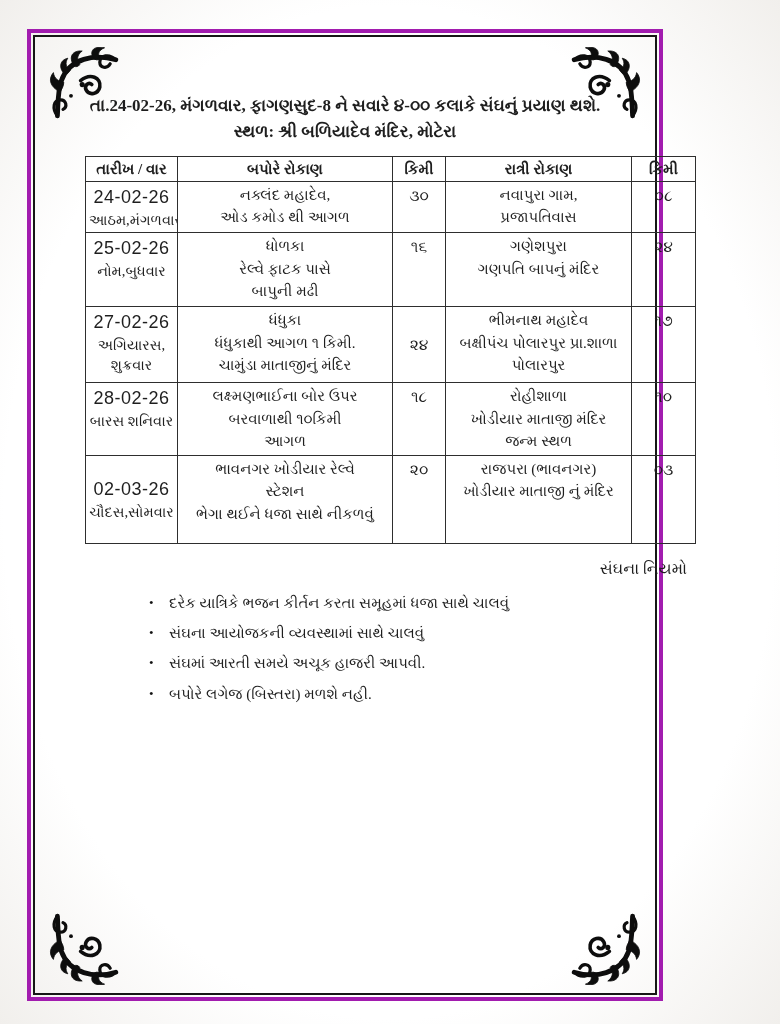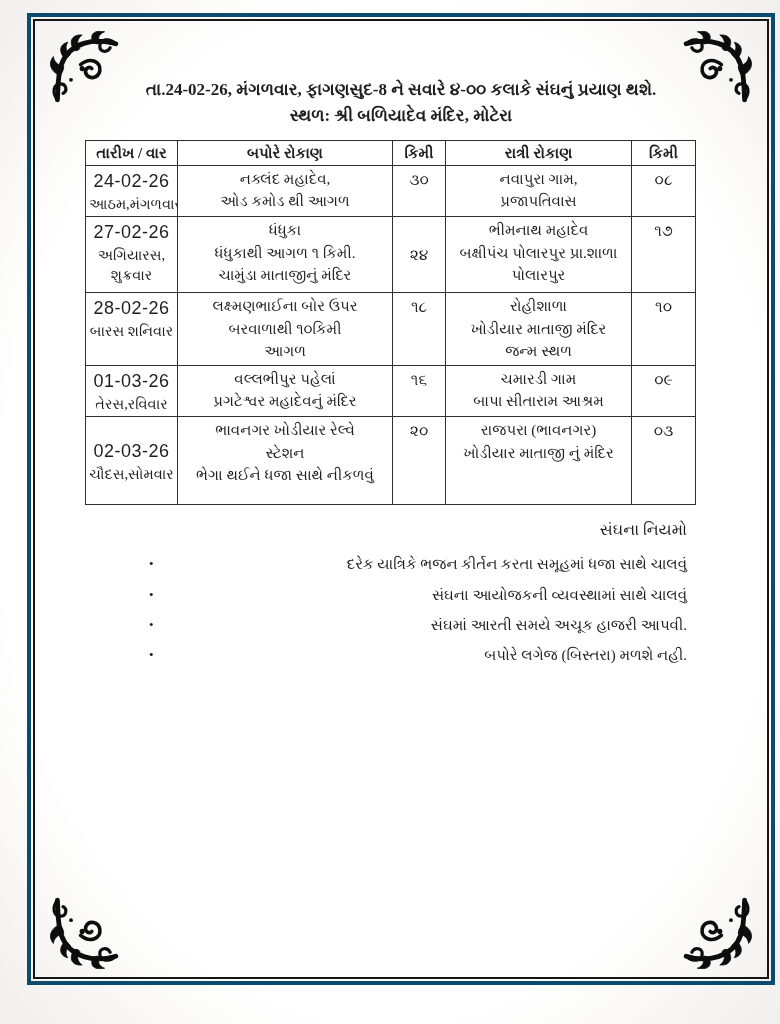--- a/index.html
+++ b/index.html
@@ -3,22 +3,22 @@
 <meta charset="utf-8">
 <style>
   html,body{margin:0;padding:0;}
   body{
     width:780px;height:1024px;position:relative;overflow:hidden;
     background:radial-gradient(ellipse at center, #ffffff 70%, #f1efec 100%);
     font-family:"Liberation Serif","DejaVu Serif",serif;
     color:#1e1e1e;
   }
   .frame{
-    position:absolute;left:27px;top:13px;width:748px;height:972px;
-    border:4px solid #0c4a6e;box-sizing:border-box;background:transparent;
+    position:absolute;left:27px;top:29px;width:636px;height:972px;
+    border:4px solid #a21caf;box-sizing:border-box;background:transparent;
   }
   .frame-inner{
     position:absolute;inset:2px;border:2px solid #161616;box-sizing:border-box;
   }
   .corner{position:absolute;width:80px;height:80px;color:#0d0d0d;}
   .corner svg{width:100%;height:100%;display:block;}
   .corner.tl{top:14px;left:16px;}
   .corner.tr{top:14px;right:16px;transform:scaleX(-1);}
   .corner.bl{bottom:12px;left:16px;transform:scaleY(-1);}
   .corner.br{bottom:12px;right:16px;transform:scale(-1,-1);}
@@ -41,21 +41,21 @@
   }
   table.schedule th{font-weight:600;font-size:15px;height:22px;vertical-align:middle;padding:1px 2px;line-height:1.2;}
   .date-num{font-family:"Liberation Sans","DejaVu Sans",sans-serif;font-size:18px;letter-spacing:.5px;display:block;}
   .date-day{font-size:14.5px;display:block;white-space:pre-line;line-height:1.35;}
   td.km-cell{font-size:15.5px;padding-top:4px;}
   td.footer-note{text-align:center;vertical-align:top;padding-top:6px;font-size:15.5px;}
 
   .rules{margin:14px 0 0 56px;width:600px;}
   .rules-heading{font-size:16px;margin:0 0 14px 0;font-weight:500;text-align:right;}
   ul.rules-list{list-style:none;margin:0;padding:0 0 0 60px;font-size:15px;line-height:1.55;}
-  ul.rules-list li{position:relative;padding-left:22px;margin-bottom:7px;max-width:520px;text-align:right;}
+  ul.rules-list li{position:relative;padding-left:22px;margin-bottom:7px;max-width:520px;}
   ul.rules-list li::before{
     content:"•";position:absolute;left:2px;top:1px;font-size:13px;color:#141414;
   }
 </style>
 </head>
 <body>
 
 <svg width="0" height="0" style="position:absolute" aria-hidden="true">
   <defs>
     <g id="corner-flourish" fill="currentColor" stroke="currentColor">
@@ -124,20 +124,30 @@
       <tr style="height:48px">
         <td><span class="date-num">24-02-26</span><span class="date-day">આઠમ,મંગળવાર</span></td>
         <td>નક્લંદ મહાદેવ,
 ઓડ કમોડ થી આગળ</td>
         <td class="km-cell">૩૦</td>
         <td>નવાપુરા ગામ,
 પ્રજાપતિવાસ</td>
         <td class="km-cell">૦૮</td>
       </tr>
 
+      <tr style="height:74px">
+        <td><span class="date-num">25-02-26</span><span class="date-day">નોમ,બુધવાર</span></td>
+        <td>ધોળકા
+રેલ્વે ફાટક પાસે
+બાપુની મઢી</td>
+        <td class="km-cell">૧૬</td>
+        <td>ગણેશપુરા
+ગણપતિ બાપનું મંદિર</td>
+        <td class="km-cell">૨૪</td>
+      </tr>
 
 
       <tr style="height:76px">
         <td><span class="date-num">27-02-26</span><span class="date-day">અગિયારસ,
 શુક્રવાર</span></td>
         <td>ધંધુકા
 ધંધુકાથી આગળ ૧ કિમી.
 ચામુંડા માતાજીનું મંદિર</td>
         <td class="km-cell" style="vertical-align:middle">૨૪</td>
         <td>ભીમનાથ મહાદેવ
@@ -151,29 +161,20 @@
         <td>લક્ષ્મણભાઈના બોર ઉપર
 બરવાળાથી ૧૦કિમી
 આગળ</td>
         <td class="km-cell">૧૮</td>
         <td>રોહીશાળા
 ખોડીયાર માતાજી મંદિર
 જન્મ સ્થળ</td>
         <td class="km-cell">૧૦</td>
       </tr>
 
-      <tr style="height:47px">
-        <td><span class="date-num">01-03-26</span><span class="date-day">તેરસ,રવિવાર</span></td>
-        <td>વલ્લભીપુર પહેલાં
-પ્રગટેશ્વર મહાદેવનું મંદિર</td>
-        <td class="km-cell">૧૬</td>
-        <td>ચમારડી ગામ
-બાપા સીતારામ આશ્રમ</td>
-        <td class="km-cell">૦૯</td>
-      </tr>
 
       <tr style="height:88px">
         <td style="vertical-align:middle"><span class="date-num">02-03-26</span><span class="date-day">ચૌદસ,સોમવાર</span></td>
         <td>ભાવનગર ખોડીયાર રેલ્વે
 સ્ટેશન
 ભેગા થઈને ધજા સાથે નીકળવું</td>
         <td class="km-cell">૨૦</td>
         <td>રાજપરા (ભાવનગર)
 ખોડીયાર માતાજી નું  મંદિર</td>
         <td class="km-cell">૦૩</td>

